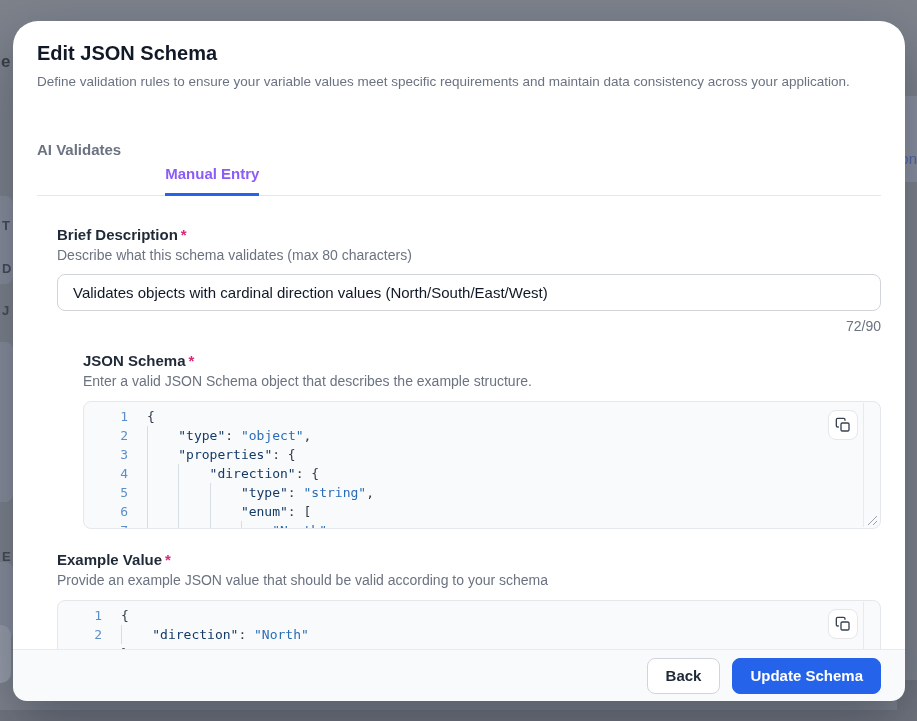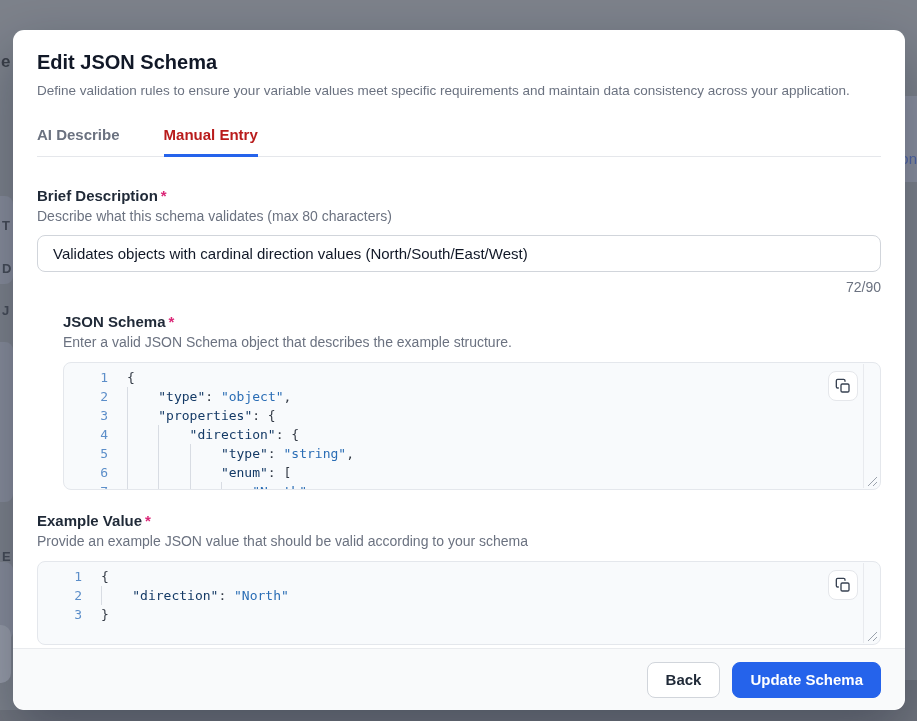--- a/index.html
+++ b/index.html
@@ -23,38 +23,38 @@
   .bg-card.c2 { left:0; top:342px; width:13px; height:160px; }
   .bg-card.c3 { left:0; top:562px; width:13px; height:78px; }
   .bg-card.c4 { left:0; top:625px; width:11px; height:58px; background:#989da9; border-radius:0 10px 10px 0; }
   .bg-band { position:absolute; }
   .band-right-light { right:0; top:96px;  width:20px; height:86px; background:#8b909f; }
   .band-right-dark  { right:0; top:680px; width:20px; height:41px; background:#6f737c; }
   .band-bottom      { left:0; bottom:0; width:100%; height:11px; background:#70747d; }
 
   
   .modal {
-    position:absolute; left:13px; top:30px; width:892px; height:680px;
-    background:#ffffff; border-radius:11px;
+    position:absolute; left:13px; top:21px; width:892px; height:680px;
+    background:#ffffff; border-radius:25px;
     box-shadow:0 22px 55px rgba(15,23,42,.35);
   }
   .modal-header { padding:9px 24px 0 24px; }
   .modal-title { font-size:20px; line-height:24px; margin-top:11px; font-weight:700; color:#111827; }
   .modal-subtitle { margin-top:7px; font-size:13.5px; line-height:20px; color:#6b7280; white-space:nowrap; }
 
   .tabs { margin:24px 24px 0 24px; border-bottom:1px solid #e5e7eb; display:flex; }
   .tab {
     font-size:15px; font-weight:600; color:#6b7280; line-height:20px;
     padding:0 0 9px 0; margin-right:44px; border-bottom:3px solid transparent;
     margin-bottom:-1px; cursor:pointer; background:none; border-top:none; border-left:none; border-right:none;
     font-family:"Liberation Sans",sans-serif;
   }
-  .tab.active { color:#b91c1c; border-bottom-color:#2563eb; }
-
-  .modal-body { padding:29px 24px 0 24px; }
+  .tab.active { color:#8b5cf6; border-bottom-color:#2563eb;margin-top:48px; }
+
+  .modal-body { padding:29px 24px 0 24px;margin-left:20px; }
 
   .field-label { font-size:15px; line-height:19px; font-weight:700; color:#1f2937; }
   .req { color:#db2777; margin-left:3px; font-weight:700; }
   .field-helper { margin-top:1px; font-size:14px; line-height:20px; color:#6b7280; }
 
   .text-input {
     margin-top:9px; width:100%; height:37px; border:1px solid #d1d5db; border-radius:8px;
     padding:16px 15px; font-size:15px; color:#111827; background:#fff; outline:none;
     font-family:"Liberation Sans",sans-serif;
   }
@@ -83,21 +83,21 @@
 
   .copy-btn {
     position:absolute; top:8px; right:22px; width:30px; height:30px;
     background:#ffffff; border:1px solid #e5e7eb; border-radius:8px;
     display:flex; align-items:center; justify-content:center; cursor:pointer; padding:0;
   }
   .scroll-track { position:absolute; top:1px; bottom:1px; right:16px; width:1px; background:#e8eaee; }
   .resize-handle { position:absolute; right:2px; bottom:2px; width:11px; height:11px; cursor:nwse-resize; }
 
   .modal-footer {
-    position:absolute; left:0; right:0; bottom:0; height:62px;
+    position:absolute; left:0; right:0; bottom:0; height:52px;
     background:#f9fafb; border-top:1px solid #e9ebee; border-radius:0 0 14px 14px;
     display:flex; align-items:center; justify-content:flex-end; gap:12px; padding-right:24px;
   }
   .btn { font-family:"Liberation Sans",sans-serif; font-size:15px; font-weight:600; border-radius:8px; cursor:pointer; height:36px; }
   .btn-secondary { background:#ffffff; color:#1f2937; border:1px solid #d1d5db; padding:0 18px; }
   .btn-primary   { background:#2563eb; color:#ffffff; border:1px solid #2563eb; padding:0 17px; }
 </style>
 </head>
 <body>
 
@@ -118,21 +118,21 @@
 </div>
 
 <div class="modal">
 
   <div class="modal-header">
     <div class="modal-title">Edit JSON Schema</div>
     <div class="modal-subtitle">Define validation rules to ensure your variable values meet specific requirements and maintain data consistency across your application.</div>
   </div>
 
   <div class="tabs">
-    <button class="tab">AI Describe</button>
+    <button class="tab">AI Validates</button>
     <button class="tab active">Manual Entry</button>
   </div>
 
   <div class="modal-body">
 
     <div class="group-description">
       <div class="field-label">
         <span>Brief Description</span><span class="req">*</span>
       </div>
       <div class="field-helper">Describe what this schema validates (max 80 characters)</div>

